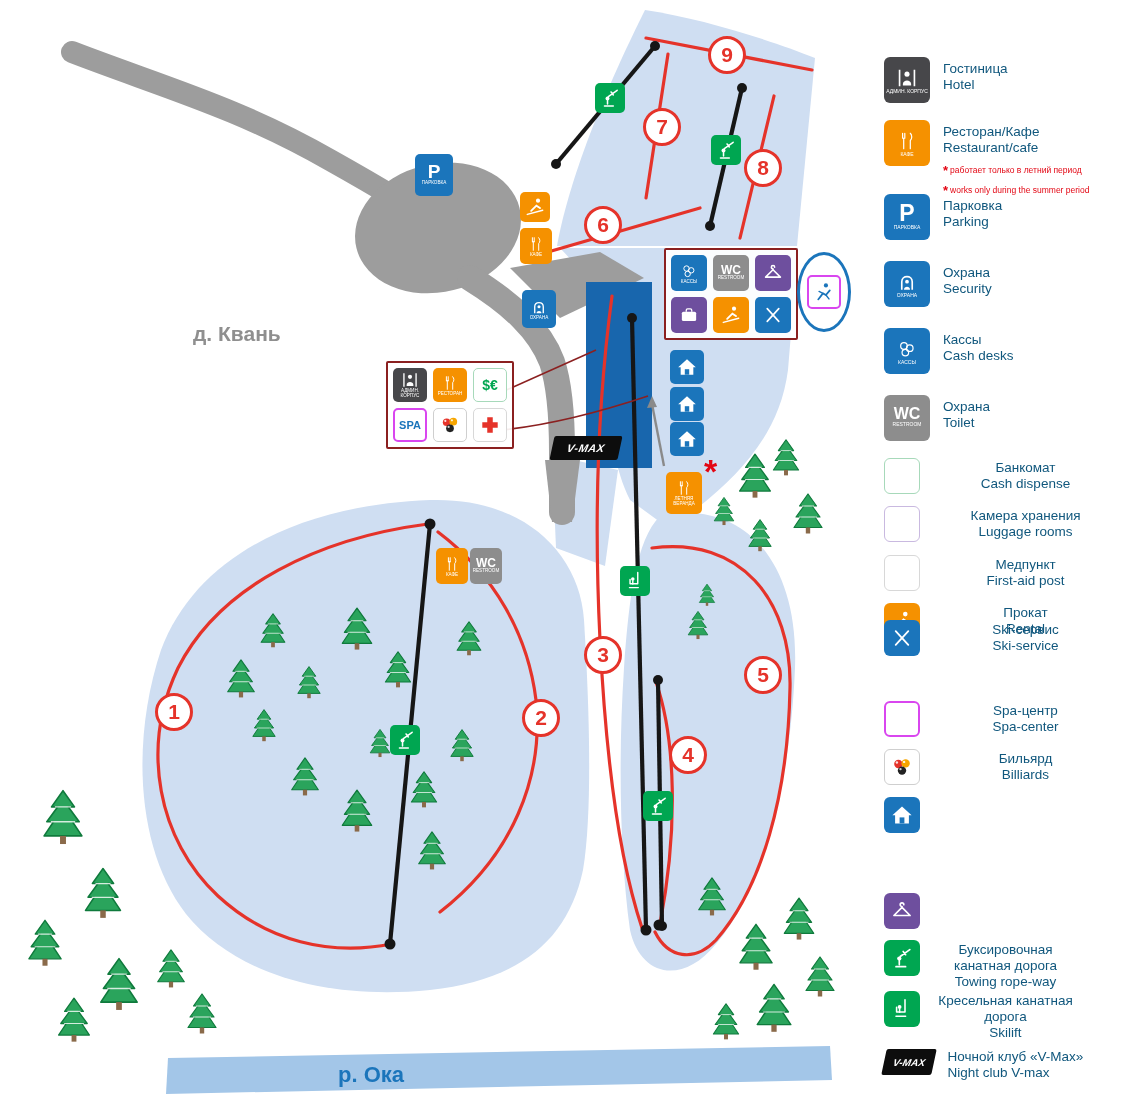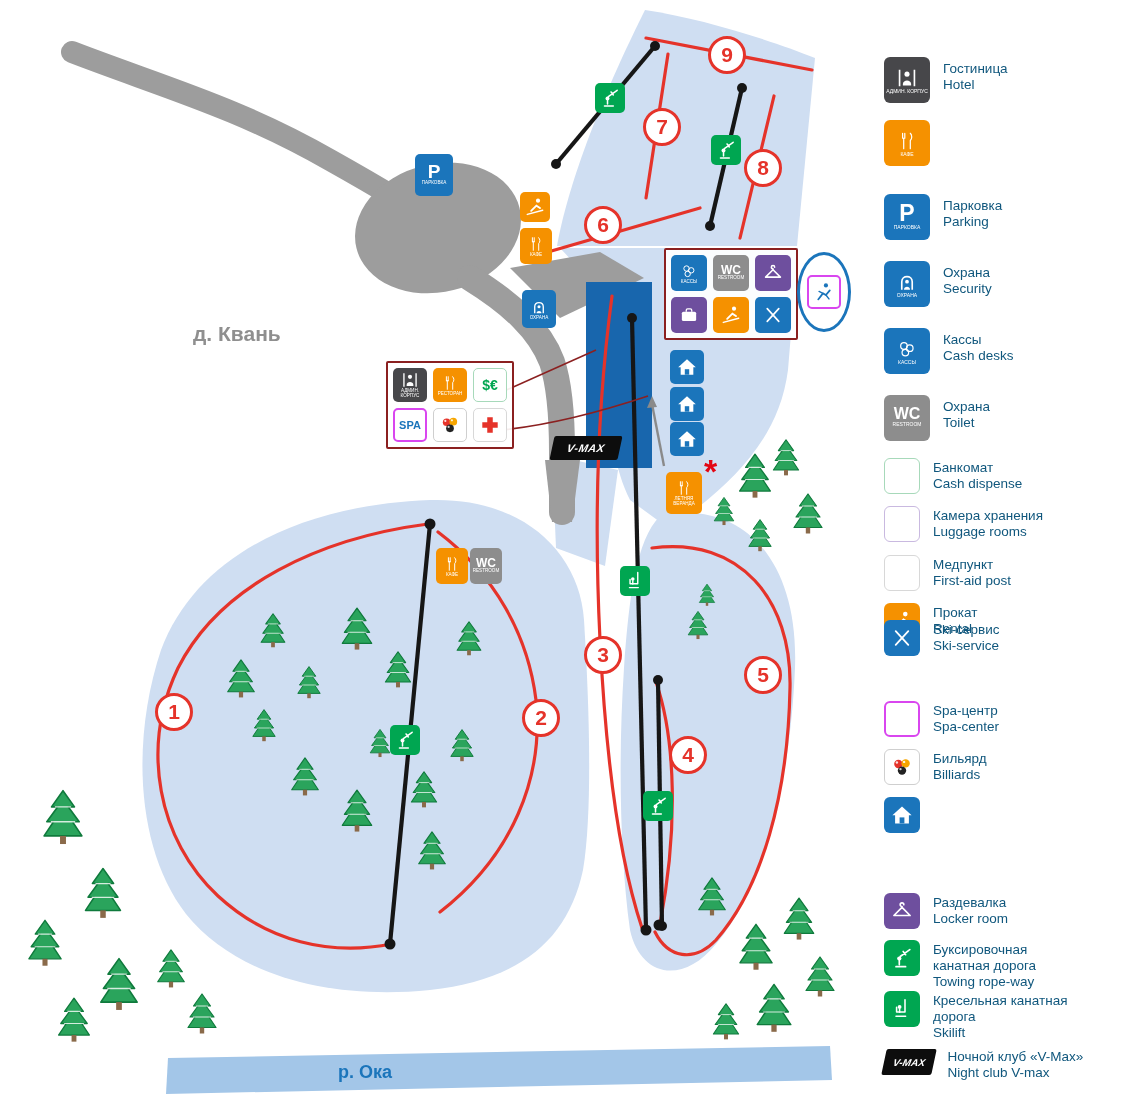--- a/index.html
+++ b/index.html
@@ -29,21 +29,21 @@
   .c-white-purple { background:#fff; color:#6e4f9e; border:1.5px solid #c9b9e0; }
   .c-white-gray { background:#fff; color:#333; border:1.5px solid #cfcfcf; }
 
   
   .badge { position:absolute; width:38px; height:38px; border-radius:50%; background:#fff;
            border:3px solid #e5332a; color:#e5332a; display:flex; align-items:center; justify-content:center;
            font-size:21px; font-weight:bold; }
 
   
   .village { position:absolute; left:193px; top:322px; font-size:21px; font-weight:bold; color:#8f8f8f; }
-  .river-label { position:absolute; left:338px; top:1062px; font-size:18px; font-weight:bold; color:#1b75bb; }
+  .river-label { position:absolute; left:338px; top:1062px; font-size:22px; font-weight:bold; color:#1b75bb; }
   .map-ast { position:absolute; left:704px; top:452px; color:#e30613; font-size:34px; font-weight:bold; }
 
   
   .svc-box { position:absolute; border:2px solid #8b2020; background:rgba(255,255,255,0.92);
              display:grid; gap:6px; padding:5px; border-radius:2px; }
   #svc1 { left:664px; top:248px; grid-template-columns:repeat(3,36px); }
   #svc2 { left:386px; top:361px; grid-template-columns:repeat(3,34px); }
   .oval { position:absolute; left:797px; top:252px; width:54px; height:80px; border:3px solid #1b75bb;
           border-radius:50%; background:#fff; display:flex; align-items:center; justify-content:center; }
 
@@ -56,21 +56,21 @@
   .licon { position:relative; border-radius:6px; display:flex; flex-direction:column; align-items:center;
            justify-content:center; color:#fff; flex:0 0 auto; }
   .licon .cap { font-size:5px; line-height:1.08; text-align:center; padding:0 2px 2px; }
   .sz46 { width:46px; height:46px; }
   .sz46 .glyph { width:26px; height:26px; display:block; }
   .sz46.with-cap .glyph { width:22px; height:22px; margin-top:3px; }
   .lsz36 { width:36px; height:36px; }
   .lsz36 .glyph { width:24px; height:24px; display:block; }
   .ltext { font-size:13.5px; color:#10577d; line-height:1.2; padding-top:4px; width:185px; }
   .ltext.narrow { width:145px; }
-  .lsz36 ~ .ltext { padding-top:2px; }
+  .lsz36 ~ .ltext { padding-top:2px;text-align:center; }
   .note { margin-top:5px; color:#e30613; font-size:8.5px; line-height:1.5; }
   .note .ast { font-size:13px; font-weight:bold; vertical-align:-2px; margin-right:2px; }
   #legend-vmax-icon { width:52px; height:26px; font-size:10px; margin-top:4px; }
 </style>
 </head>
 <body>
 
 <svg width="0" height="0" style="position:absolute" aria-hidden="true">
   <defs>
     <g id="sym-person">
@@ -420,20 +420,28 @@
       </div>
   </div>
 
   <div class="lrow" style="top:120px">
     <div class="licon sz46 with-cap c-orange">
       <svg class="glyph" viewBox="0 0 40 40">
           <use href="#sym-forkknife"></use>
         </svg>
       <span class="cap">КАФЕ</span>
     </div>
+    <div class="ltext">
+      <div>Ресторан/Кафе</div>
+        <div>Restaurant/cafe</div>
+      <div class="note">
+        <div><span class="ast">*</span><span>работает только в летний период</span></div>
+        <div><span class="ast">*</span><span>works only during the summer period</span></div>
+      </div>
+    </div>
   </div>
 
   <div class="lrow" style="top:194px">
     <div class="licon sz46 with-cap c-blue">
       <span class="lglyph" style="font-size:23px">P</span>
       <span class="cap">ПАРКОВКА</span>
     </div>
     <div class="ltext">
         <div>Парковка</div>
         <div>Parking</div>
@@ -565,24 +573,20 @@
     </div>
   </div>
 
 
   <div class="lrow" style="top:893px">
     <div class="licon lsz36 c-purple">
       <svg class="glyph" viewBox="0 0 40 40">
           <use href="#sym-hanger"></use>
         </svg>
     </div>
-    <div class="ltext">
-        <div>Раздевалка</div>
-        <div>Locker room</div>
-      </div>
   </div>
 
   <div class="lrow" style="top:940px">
     <div class="licon lsz36 c-green">
       <svg class="glyph" viewBox="0 0 40 40">
           <use href="#sym-tow"></use>
         </svg>
     </div>
     <div class="ltext narrow">
         <div>Буксировочная канатная дорога</div>

